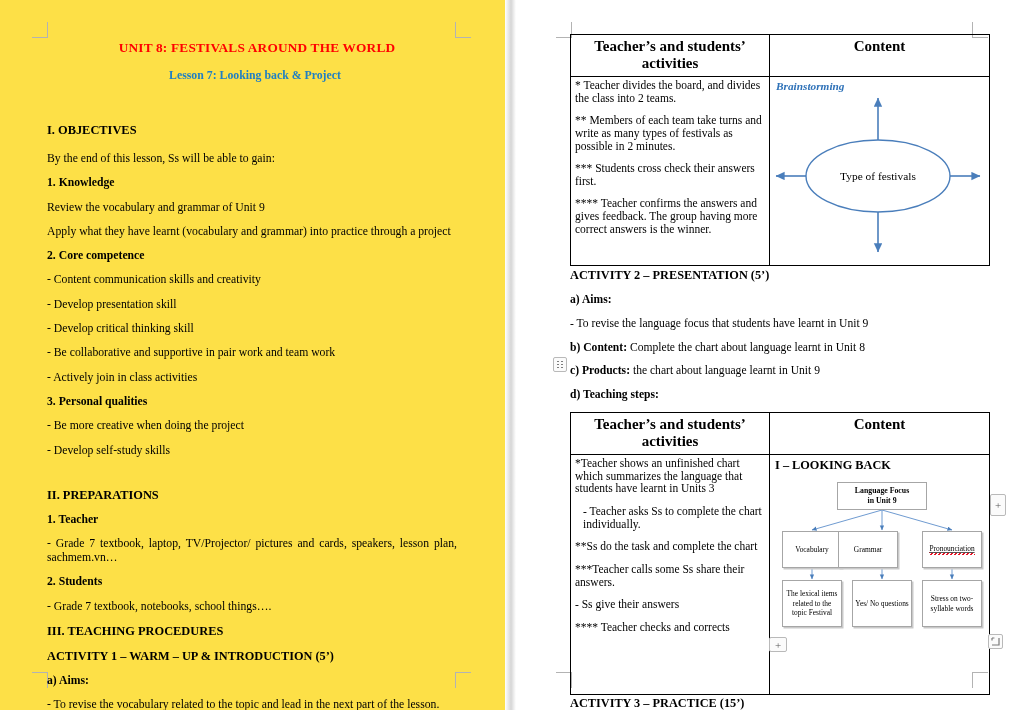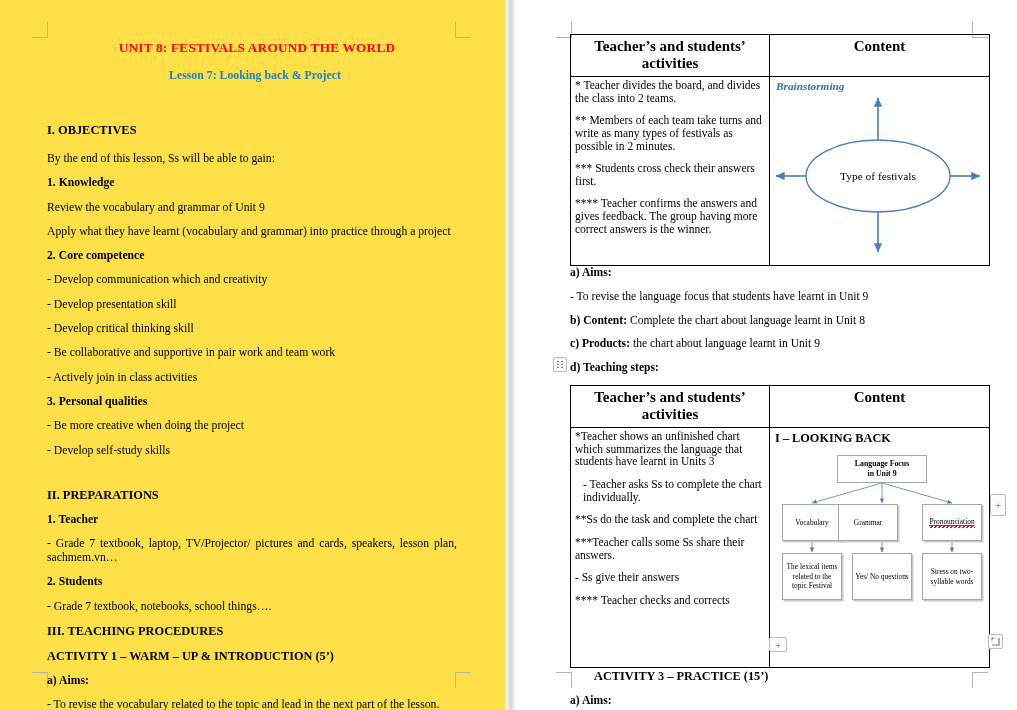--- a/index.html
+++ b/index.html
@@ -158,21 +158,21 @@
 
     <div class="h-sec">I. OBJECTIVES</div>
 
     <div class="p">By the end of this lesson, Ss will be able to gain:</div>
 
     <div class="p b">1. Knowledge</div>
     <div class="p">Review the vocabulary and grammar of Unit 9</div>
     <div class="p">Apply what they have learnt (vocabulary and grammar) into practice through a project</div>
 
     <div class="p b">2. Core competence</div>
-    <div class="p">- Develop communication which and creativity</div>
+    <div class="p">- Content communication skills and creativity</div>
     <div class="p">- Develop presentation skill</div>
     <div class="p">- Develop critical thinking skill</div>
     <div class="p">- Be collaborative and supportive in pair work and team work</div>
     <div class="p">- Actively join in class activities</div>
 
     <div class="p b">3. Personal qualities</div>
     <div class="p">- Be more creative when doing the project</div>
     <div class="p">- Develop self-study skills</div>
 
     <div class="gap-lg"></div>
@@ -251,20 +251,21 @@
                 <line x1="176" y1="84" x2="206" y2="84" stroke="#4a7ebb" stroke-width="1.6" marker-end="url(#ar)"></line>
                 <ellipse cx="104" cy="84" rx="72" ry="36" fill="none" stroke="#4a7ebb" stroke-width="1.4"></ellipse>
                 <text x="104" y="88" text-anchor="middle" font-family="Liberation Serif, serif" font-size="11.4" fill="#000">Type of festivals</text>
               </svg>
             </div>
           </td>
         </tr>
       </tbody>
     </table>
 
+    <div class="act-head">ACTIVITY 2 – PRESENTATION (5’)</div>
     <div class="r-p b">a) Aims:</div>
     <div class="r-p">- To revise the language focus that students have learnt in Unit 9</div>
     <div class="r-p">
       <b>b) Content:</b>
       <span>Complete the chart about language learnt in Unit 8</span>
     </div>
     <div class="r-p">
       <b>c) Products:</b>
       <span>the chart about language learnt in Unit 9</span>
     </div>
@@ -336,21 +337,21 @@
               </div>
               <div class="lf-box shadow" style="left:148px;top:105px;width:60px;height:47px;">
                 <span>Stress on two-syllable words</span>
               </div>
             </div>
           </td>
         </tr>
       </tbody>
     </table>
 
-    <div class="act-head" style="margin-top:1px;margin-left:24px;">ACTIVITY 3 – PRACTICE (15’)</div>
+    <div class="act-head" style="margin-top:1px;">ACTIVITY 3 – PRACTICE (15’)</div>
     <div class="r-p b">a) Aims:</div>
   </div>
 </div>
 
 <div class="wd-btn" id="table-move-handle">
   <span class="grip-dots">
     <i></i>
       <i></i>
       <i></i>
       <i></i>

